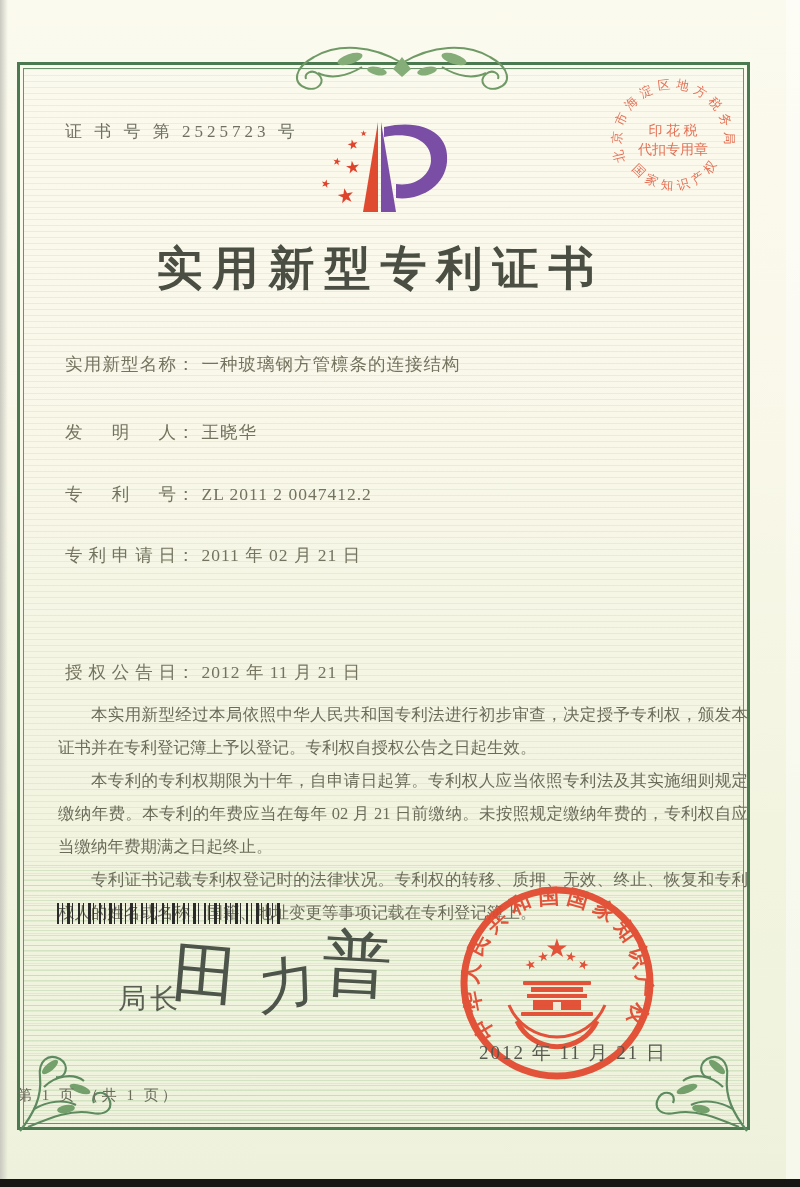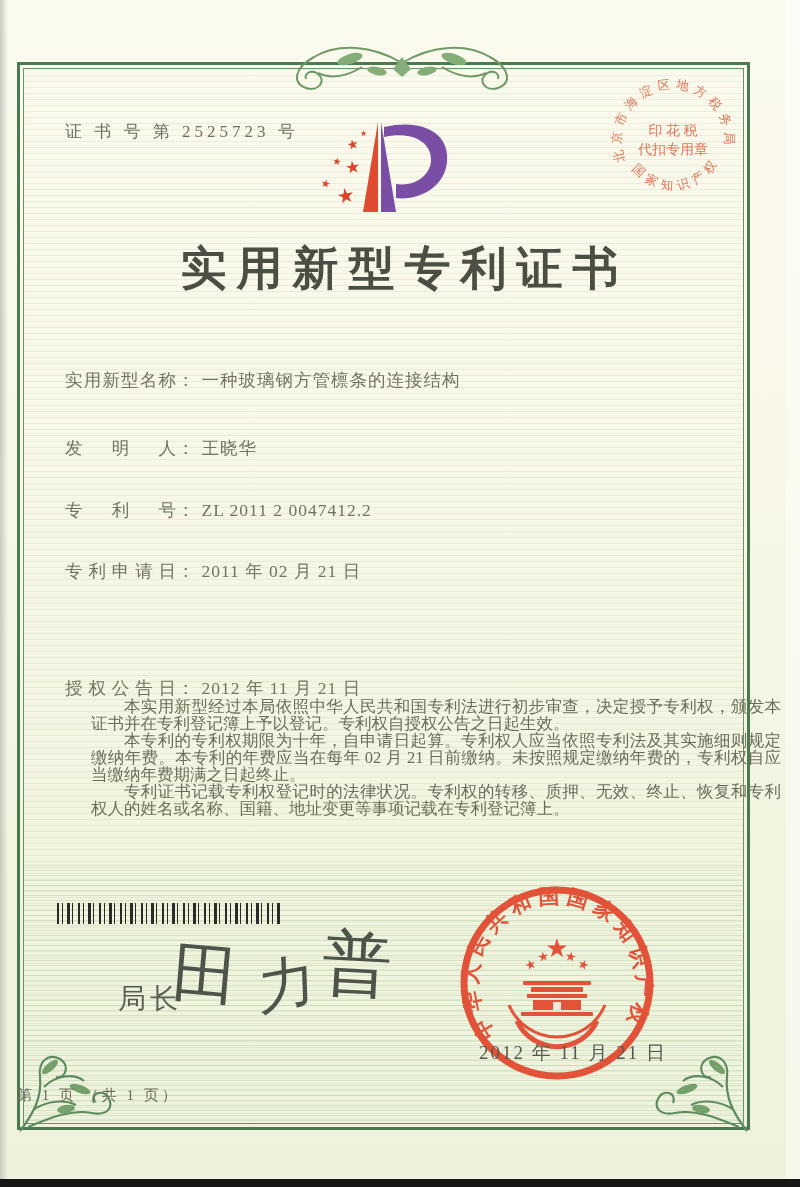--- a/index.html
+++ b/index.html
@@ -19,28 +19,28 @@
      background:repeating-linear-gradient(180deg,rgba(150,195,135,.18) 0 1px,rgba(150,195,135,0) 1px 6px);}
   .guilloche-strong{position:absolute;left:4px;right:4px;top:800px;bottom:4px;
      background:repeating-linear-gradient(180deg,rgba(140,190,125,.28) 0 1px,rgba(140,190,125,0) 1px 5px);}
   .ornament-top{position:absolute;left:222px;top:-28px;}
   .flourish{position:absolute;}
   
   .cert-no{position:absolute;left:65px;top:120px;font-size:17px;letter-spacing:4px;color:#6f7062;}
   .logo{position:absolute;left:300px;top:118px;}
   .tax-stamp{position:absolute;left:606px;top:72px;opacity:.85;}
   .title{position:absolute;left:17px;top:238px;width:727px;text-align:center;
-         font-size:46px;font-weight:600;letter-spacing:10px;color:#4a4e43;padding-left:24px;}
+         font-size:46px;font-weight:600;letter-spacing:10px;color:#4a4e43;}
   
   .field{position:absolute;left:65px;font-size:17.5px;color:#73735f;letter-spacing:1px;white-space:nowrap;}
-  .field .lbl{display:inline-block;width:112px;text-align:justify;text-align-last:justify;vertical-align:bottom;margin-top:16px;}
+  .field .lbl{display:inline-block;width:112px;text-align:justify;text-align-last:justify;vertical-align:bottom;}
   .field .val{margin-left:6px;margin-top:20px;}
   
   .body-text{position:absolute;left:58px;top:698px;width:690px;font-size:16.5px;
-             line-height:17px;color:#6c6c5a;text-align:justify;margin-left:33px;}
+             line-height:33px;color:#6c6c5a;text-align:justify;}
   .body-text p{margin:0;text-indent:2em;}
   
   .barcode{position:absolute;left:57px;top:903px;width:225px;height:21px;
      background:repeating-linear-gradient(90deg,#2b2b29 0 2px,rgba(0,0,0,0) 2px 5px,#2b2b29 5px 6px,rgba(0,0,0,0) 6px 10px,#2b2b29 10px 13px,rgba(0,0,0,0) 13px 15px,#2b2b29 15px 16px,rgba(0,0,0,0) 16px 21px);}
   .director{position:absolute;left:118px;top:980px;font-size:28px;color:#5a5f53;letter-spacing:4px;}
   .sig{position:absolute;color:#4d554a;font-family:"DejaVu Serif",serif;}
   .sig1{left:172px;top:930px;font-size:66px;transform:rotate(5deg);}
   .sig2{left:258px;top:946px;font-size:58px;transform:rotate(-10deg) skewX(-8deg);}
   .sig3{left:322px;top:918px;font-size:70px;transform:rotate(3deg);}
   .seal{position:absolute;left:457px;top:883px;opacity:.93;}

